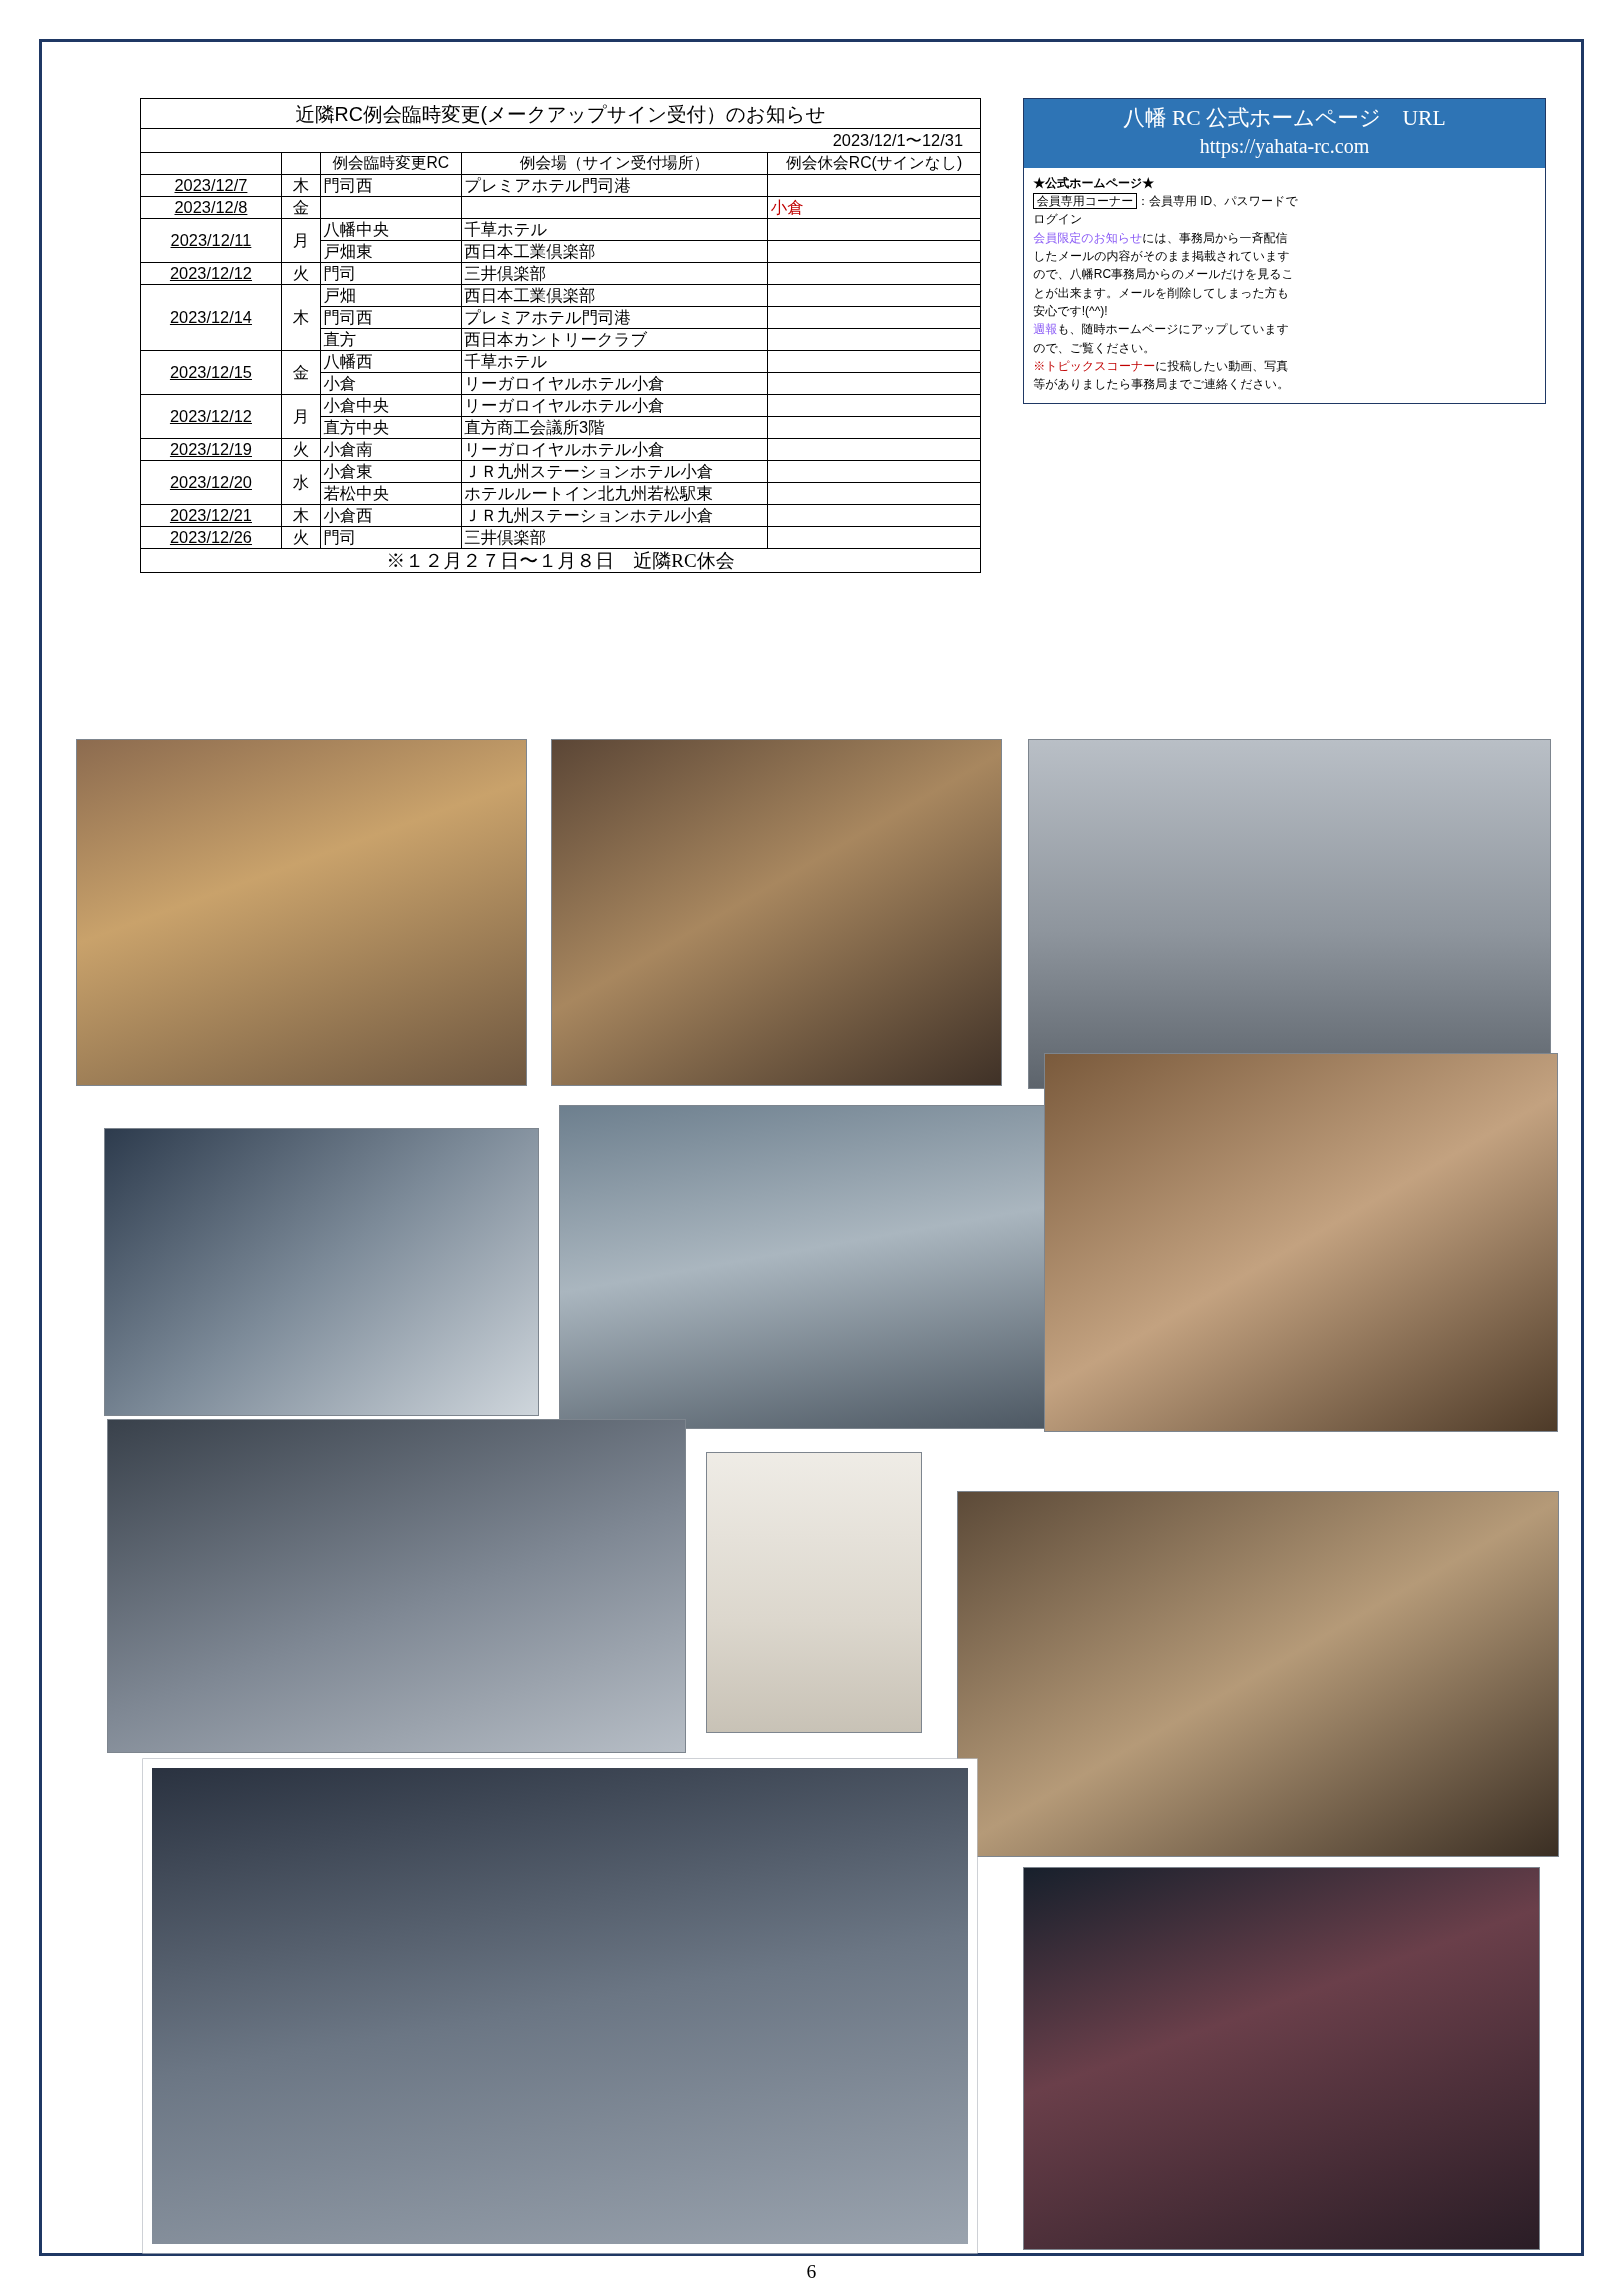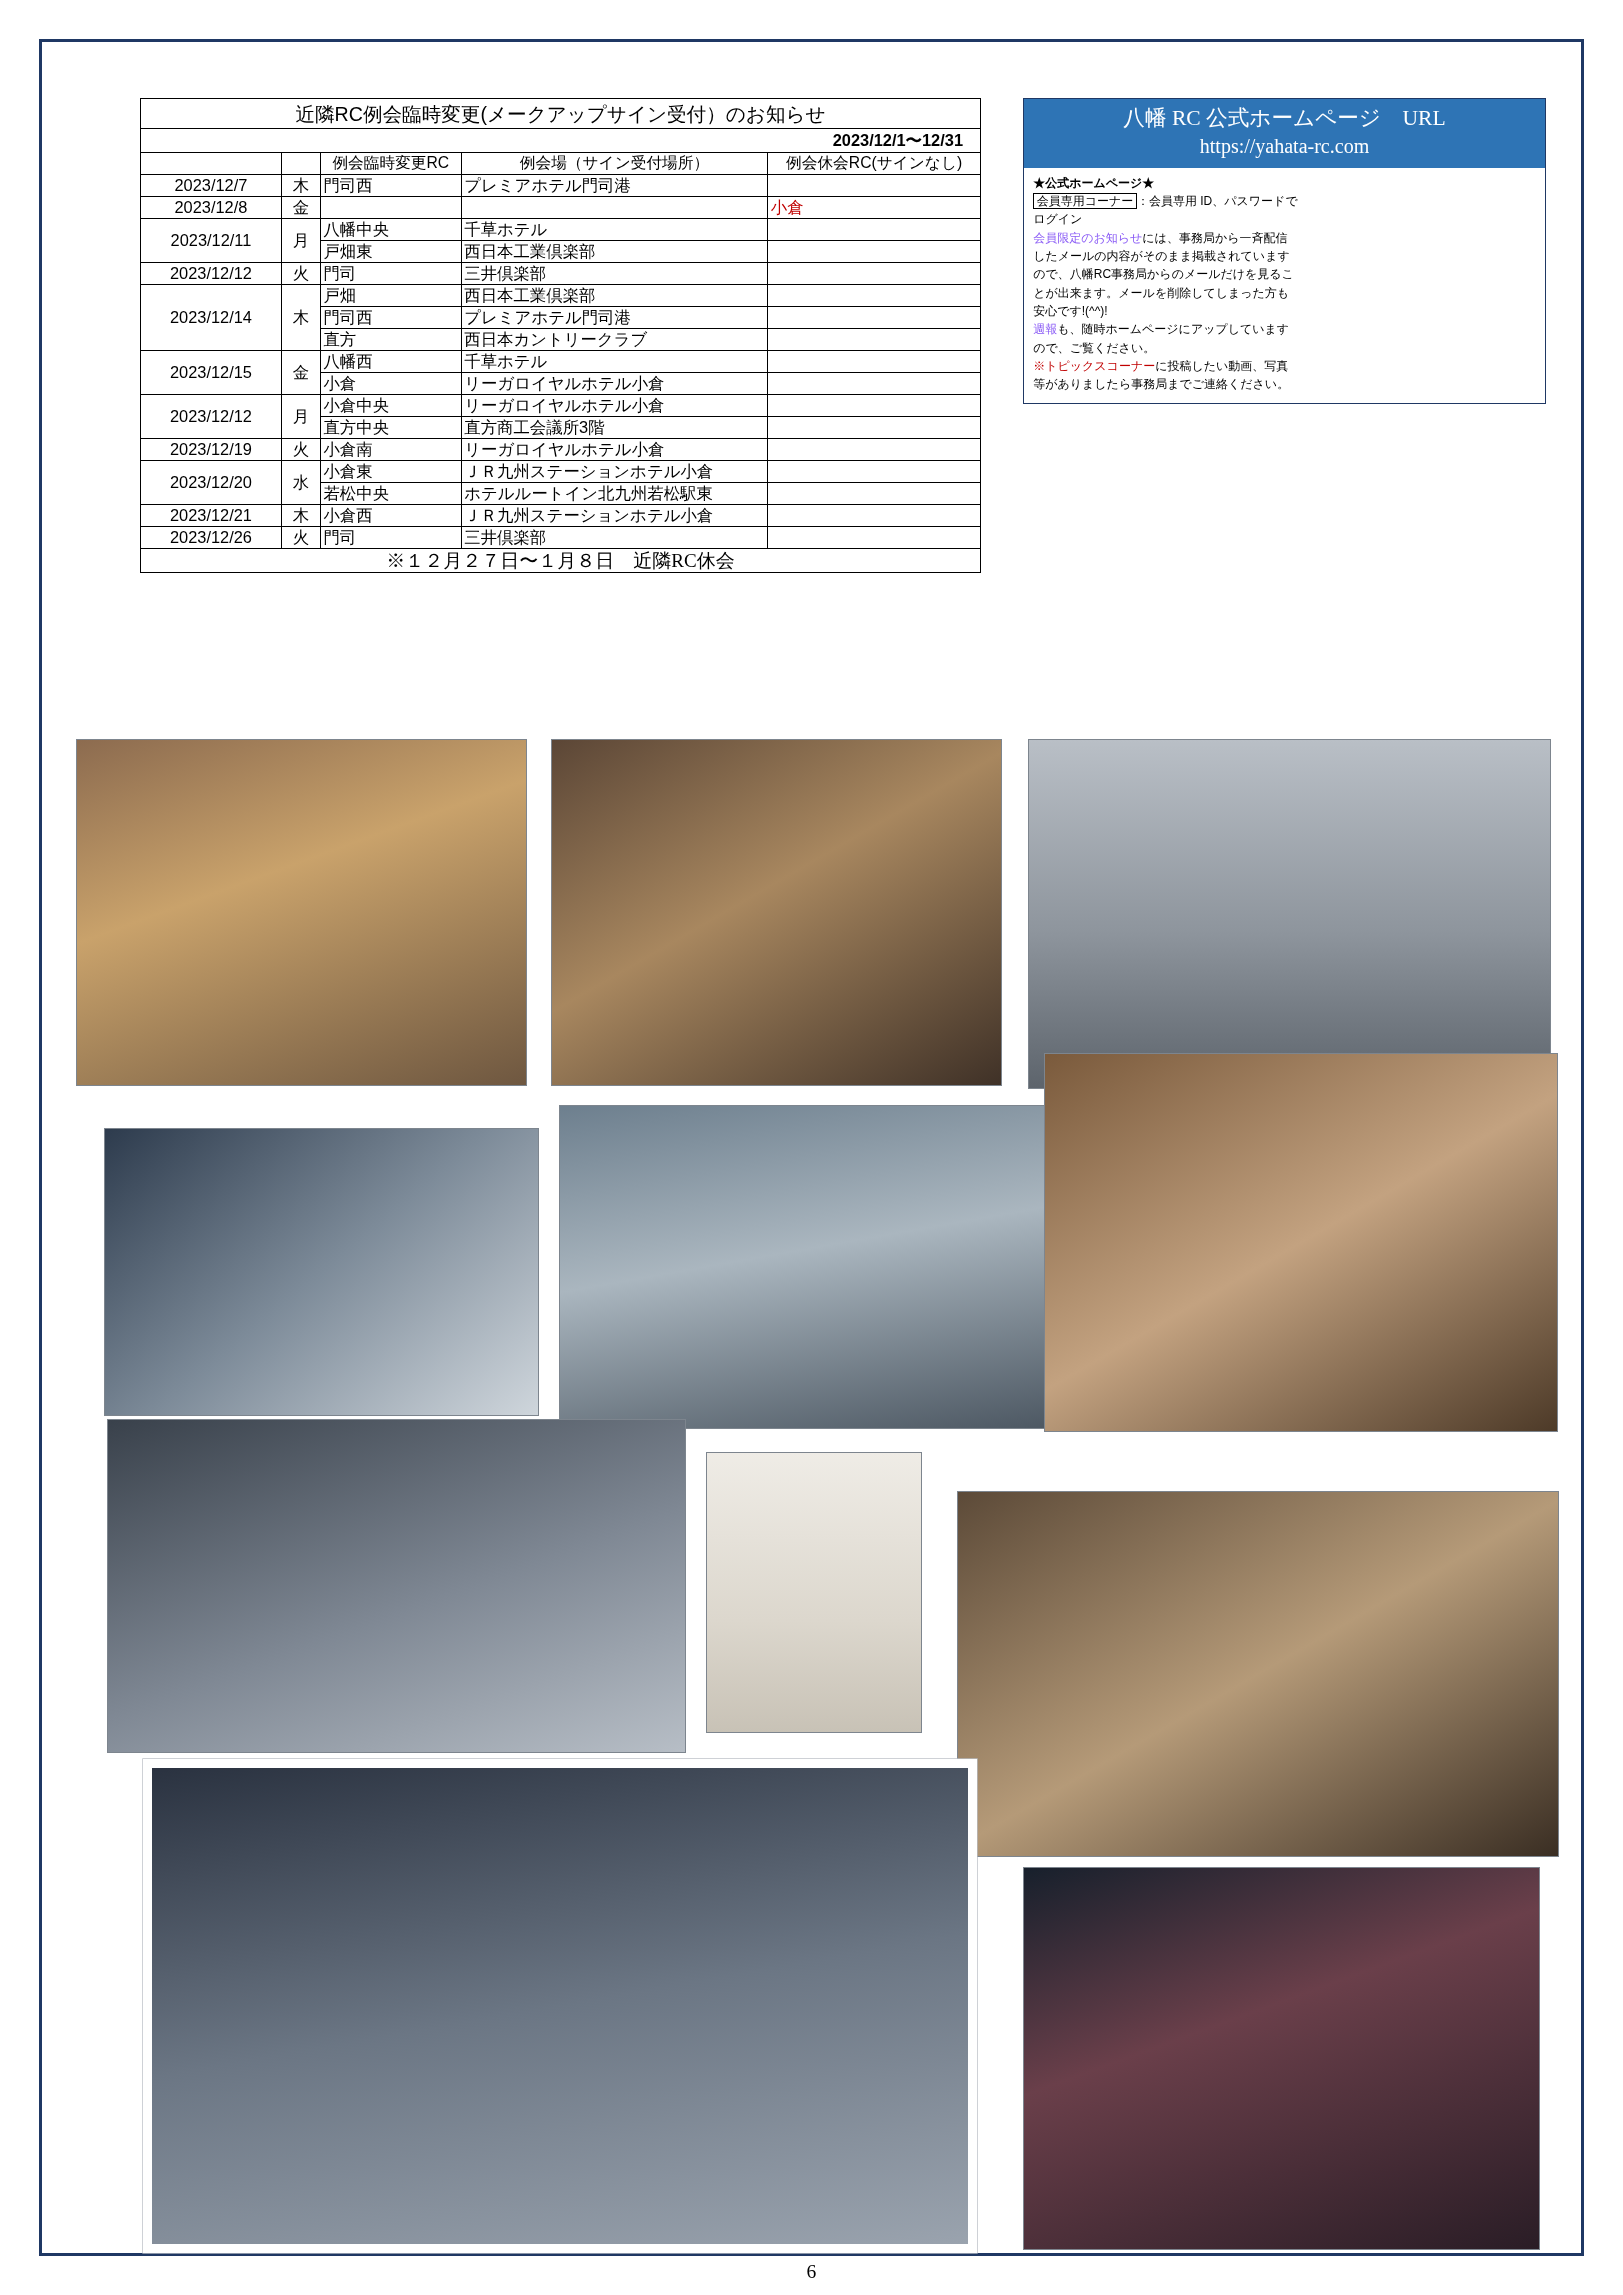--- a/index.html
+++ b/index.html
@@ -49,24 +49,23 @@
     font-size: 19.6px;
     padding: 3.9px 0 2.6px 0;
     height: 29px;
   }
   .sched .period-cell {
     text-align: right;
     font-size: 16.4px;
     border-top: none;
     padding-right: 17px;
     height: 24px;
-    font-weight: bold;
   }
   .sched .hdr { text-align: center; font-size: 15.7px; }
-  .c-date { width: 141px; text-align: center; }
+  .c-date { width: 141px; text-align: center; text-decoration: underline; }
   .c-dow  { width: 39px; text-align: center; }
   .c-rc   { width: 141px; text-align: left; padding-left: 6.5px; }
   .c-place{ width: 307px; text-align: left; padding-left: 6.5px; }
   .c-off  { width: 213px; text-align: left; padding-left: 6.5px; }
   .red { color: #c00000; }
   .note-row td { text-align: center; font-size: 19px; padding-left: 5.2px; height: 26px; font-family: Liberation Serif, serif; }
 
   
   .info-box {
     position: absolute;

